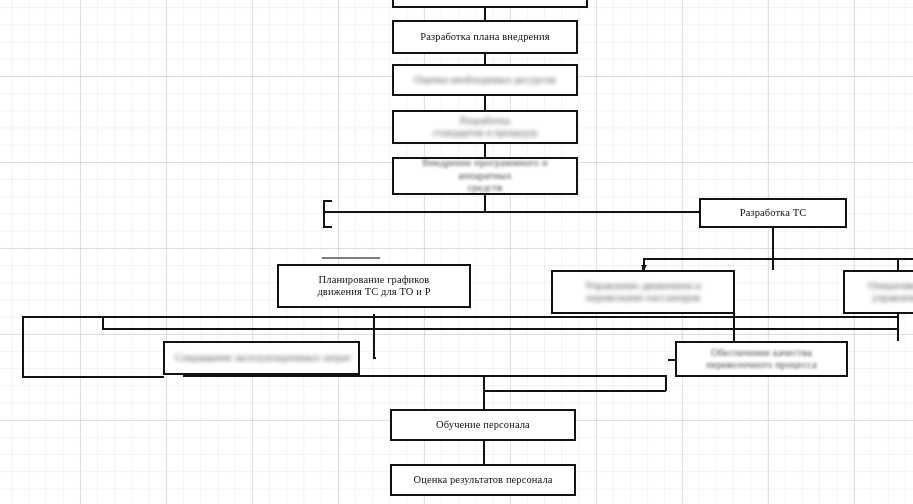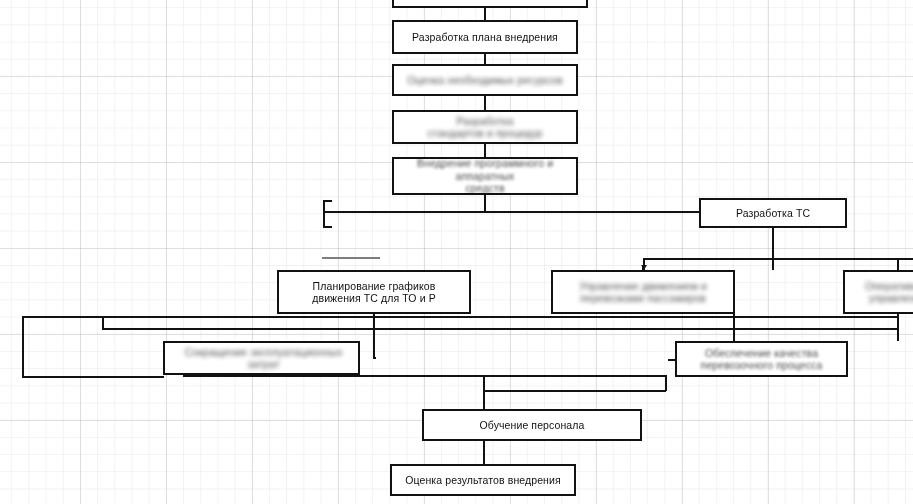--- a/index.html
+++ b/index.html
@@ -12,21 +12,21 @@
       linear-gradient(to bottom, rgba(170,170,175,0.30) 1px, transparent 1px),
       linear-gradient(to right, rgba(200,200,205,0.22) 1px, transparent 1px),
       linear-gradient(to bottom, rgba(200,200,205,0.22) 1px, transparent 1px);
     background-size:
       86px 86px,
       86px 86px,
       17.2px 17.2px,
       17.2px 17.2px;
     background-position: -6px -10px, -6px -10px, -6px -10px, -6px -10px;
     overflow:hidden;
-    font-family:Liberation Sans, sans-serif;
+    font-family:Liberation Serif, serif;
   }
   .node{
     position:absolute;
     box-sizing:border-box;
     border:2px solid #121212;
     background:#ffffff;
     display:flex;
     align-items:center;
     justify-content:center;
     text-align:center;
@@ -74,21 +74,21 @@
 
   <div class="node b2" style="left:392px;top:157px;width:186px;height:38px;">
     <span>Внедрение программного и аппаратных
 средств</span>
   </div>
 
   <div class="node" style="left:699px;top:198px;width:148px;height:30px;">
     <span>Разработка ТС</span>
   </div>
 
-  <div class="node" style="left:277px;top:270px;width:194px;height:44px;">
+  <div class="node" style="left:277px;top:264px;width:194px;height:44px;">
     <span>Планирование графиков
 движения ТС для ТО и Р</span>
   </div>
 
   <div class="node b3" style="left:551px;top:270px;width:184px;height:44px;">
     <span>Управление движением и
 перевозками пассажиров</span>
   </div>
 
   <div class="node b3" style="left:843px;top:270px;width:110px;height:44px;">
@@ -97,26 +97,26 @@
 
   <div class="node b2" style="left:675px;top:341px;width:173px;height:36px;">
     <span>Обеспечение качества
 перевозочного процесса</span>
   </div>
 
   <div class="node b3" style="left:163px;top:341px;width:197px;height:34px;justify-content:flex-start;">
     <span style="padding-left:4px;">Сокращение эксплуатационных затрат</span>
   </div>
 
-  <div class="node" style="left:390px;top:409px;width:220px;height:32px;margin-left:32px;">
+  <div class="node" style="left:390px;top:409px;width:186px;height:32px;">
     <span>Обучение персонала</span>
   </div>
 
   <div class="node" style="left:390px;top:464px;width:186px;height:32px;">
-    <span>Оценка результатов внедрения</span>
+    <span>Оценка результатов персонала</span>
   </div>
 
   <div class="line vline" style="left:484px;top:8px;height:12px;"></div>
   <div class="line vline" style="left:484px;top:54px;height:10px;"></div>
   <div class="line vline" style="left:484px;top:96px;height:14px;"></div>
   <div class="line vline" style="left:484px;top:144px;height:13px;"></div>
 
   <div class="line vline" style="left:484px;top:195px;height:17px;"></div>
   <div class="line hline" style="left:325px;top:211px;width:374px;"></div>
 

